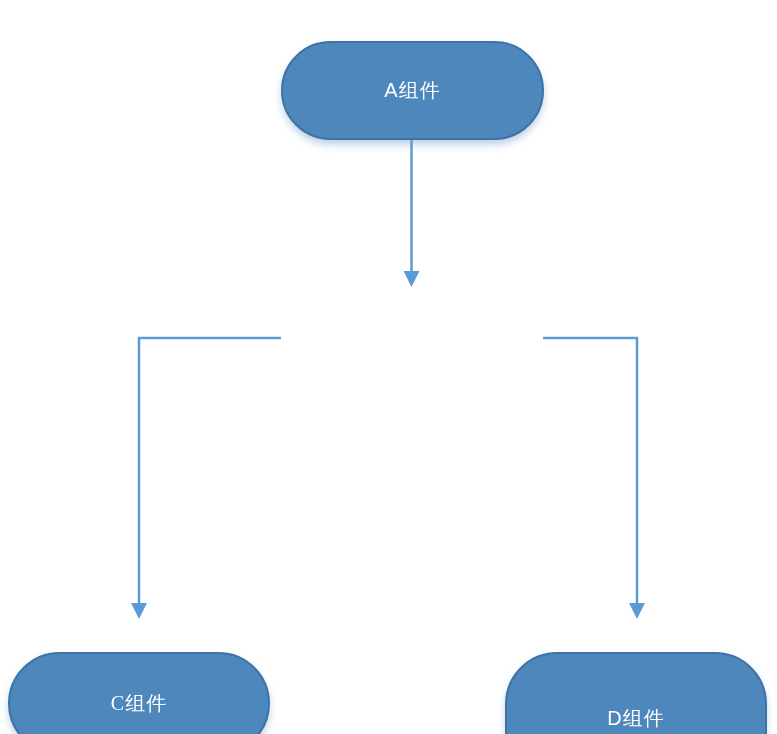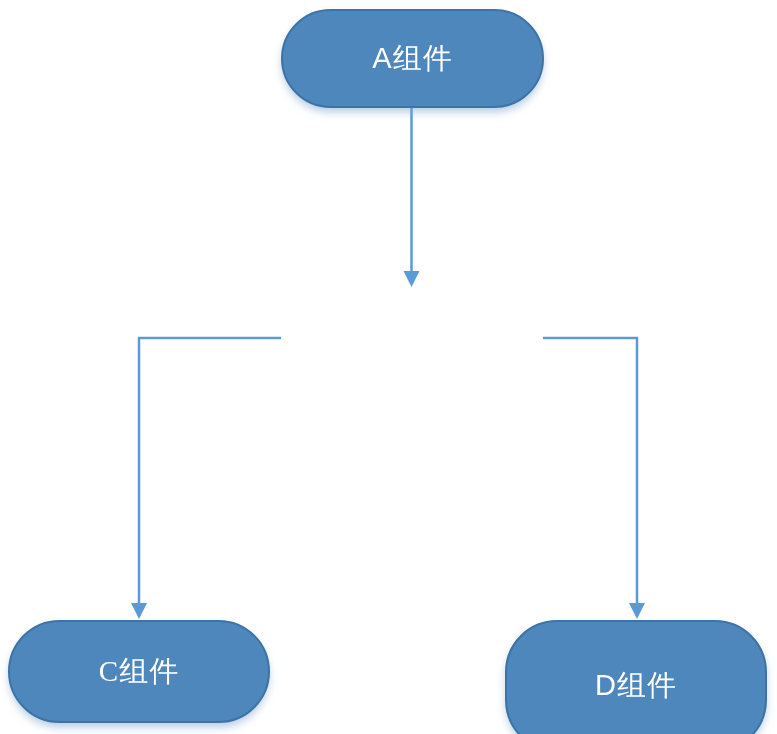--- a/index.html
+++ b/index.html
@@ -42,24 +42,25 @@
   .node {
     position: absolute;
     display: flex;
     align-items: center;
     justify-content: center;
     box-sizing: border-box;
     border-radius: 52px;
     background: var(--node-fill);
     border: 2px solid var(--node-border);
     color: var(--node-text);
-    font-size: 29px;
+    font-size: 20px;
     letter-spacing: 1px;
     box-shadow: 0 5px 9px -1px rgba(120, 160, 205, 0.55);
     user-select: none;
+    margin-top: 32px;
   }
   .node-a { left: 281px; top: 9px;   width: 263px; height: 99px;  }
   .node-b { left: 281px; top: 288px; width: 262px; height: 103px; }
   .node-c { left: 8px;   top: 620px; width: 262px; height: 103px; font-family: Liberation Serif, serif; }
   .node-d { left: 505px; top: 620px; width: 262px; height: 132px; }
 </style>
 </head>
 <body>
 
 <div class="canvas">

